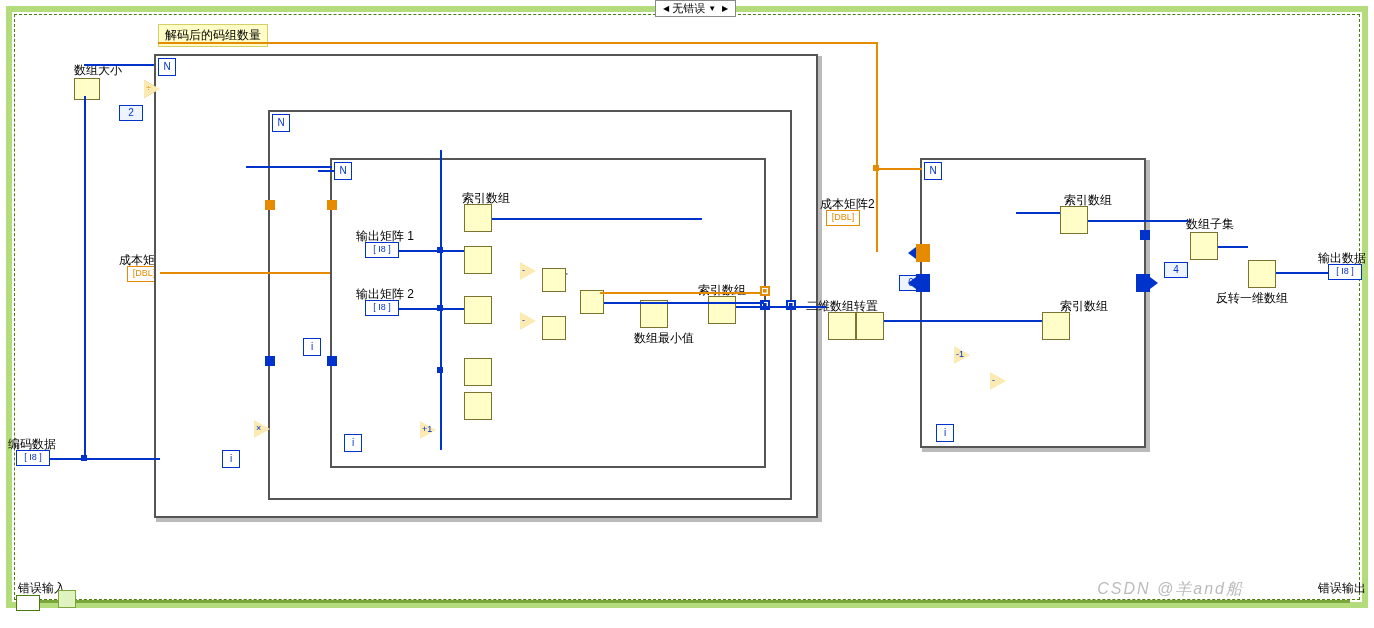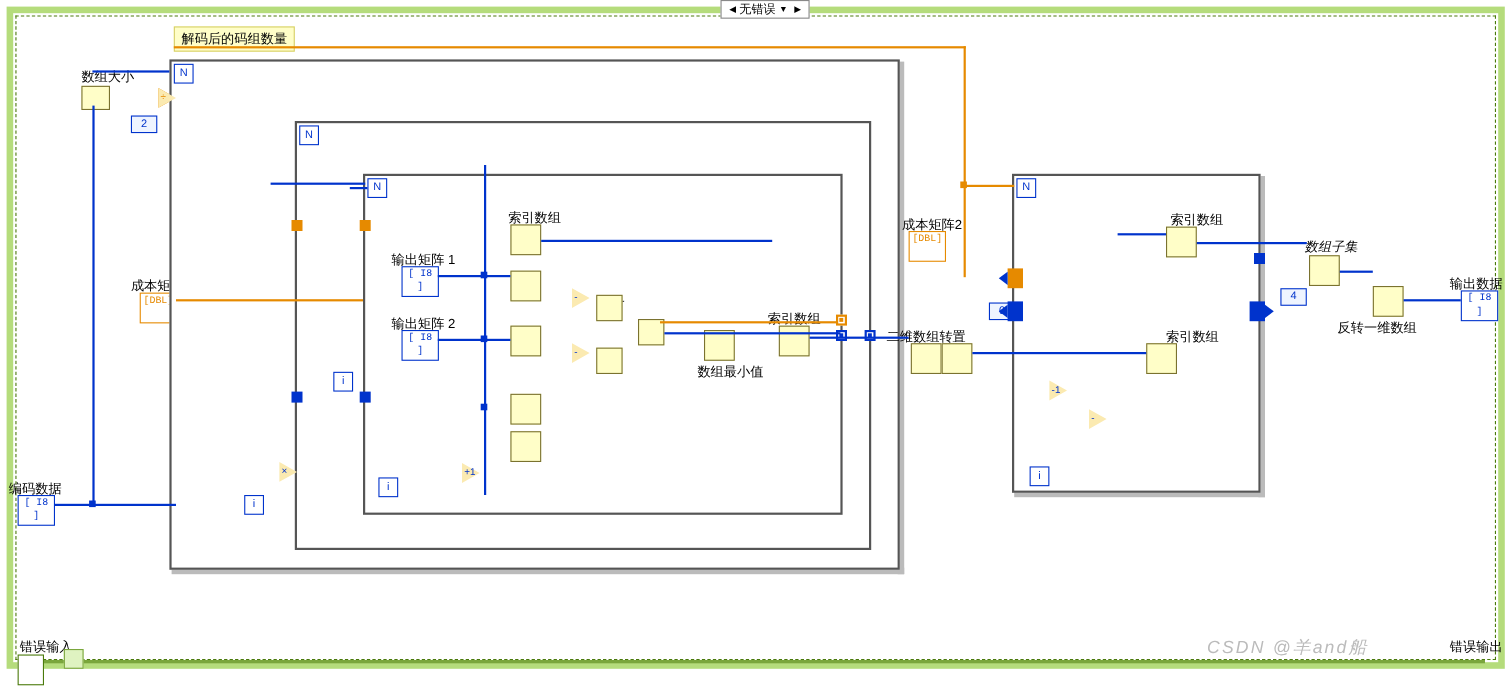--- a/index.html
+++ b/index.html
@@ -21,23 +21,23 @@
   .comment {
     position: absolute; background: #fffec8; border: 1px solid #d6cf68;
     padding: 2px 6px; font-size: 12px;
   }
   .const {
     position: absolute; width: 22px; height: 14px; line-height: 14px;
     text-align: center; font-size: 10px; color: #0033cc;
     border: 1px solid #0033cc; background: #eef4ff;
   }
   .ctrl {
-    position: absolute; width: 34px; height: 28px; line-height: 12px;
+    position: absolute; width: 34px; height: 16px; line-height: 12px;
     border: 1px solid #0033cc; background: #fff; color: #0033cc;
-    font-size: 9px; text-align: center; padding: 0 2px; box-sizing: border-box; font-family: Liberation Mono, monospace;
+    font-size: 9px; text-align: center; padding: 0 2px; box-sizing: border-box;
   }
   .ctrl.dbl { color:#e68a00; border-color:#e68a00; }
   .ctrl.err { color:#4a7a0b; border-color:#4a7a0b; width: 24px;}
   .icon {
     position: absolute; width: 28px; height: 28px; background: #fffec8;
     border: 1px solid #7a722f; box-sizing: border-box;
   }
   .icon2 {
     position: absolute; width: 24px; height: 24px; background:#fffec8;
     border:1px solid #7a722f; box-sizing: border-box;
@@ -184,21 +184,21 @@
 <span class="lbl" style="left:356px; top:228px;text-align:right;">输出矩阵 1</span>
 <div class="ctrl" style="left:365px; top:242px;">[ I8 ]</div>
 <span class="lbl" style="left:356px; top:286px;">输出矩阵 2</span>
 <div class="ctrl" style="left:365px; top:300px;">[ I8 ]</div>
 <span class="lbl" style="left:544px; top:253px;margin-top:16px;">平方</span>
 <span class="lbl" style="left:698px; top:282px;">索引数组</span>
 <span class="lbl" style="left:634px; top:330px;">数组最小值</span>
 <span class="lbl" style="left:806px; top:298px;">二维数组转置</span>
 <span class="lbl" style="left:1064px; top:192px;">索引数组</span>
 <span class="lbl" style="left:1060px; top:298px;">索引数组</span>
-<span class="lbl" style="left:1186px; top:216px;font-style:italic;">数组子集</span>
+<span class="lbl" style="left:1186px; top:216px;">数组子集</span>
 <span class="lbl" style="left:1216px; top:290px;">反转一维数组</span>
 
 <div class="icon" style="left:464px; top:204px;"></div>
 <div class="icon" style="left:464px; top:246px;"></div>
 <div class="icon" style="left:464px; top:296px;"></div>
 <div class="icon" style="left:464px; top:358px;"></div>
 <div class="icon" style="left:464px; top:392px;"></div>
 <div class="icon2" style="left:542px; top:268px;"></div>
 <div class="icon2" style="left:542px; top:316px;"></div>
 <div class="icon2" style="left:580px; top:290px;"></div>

